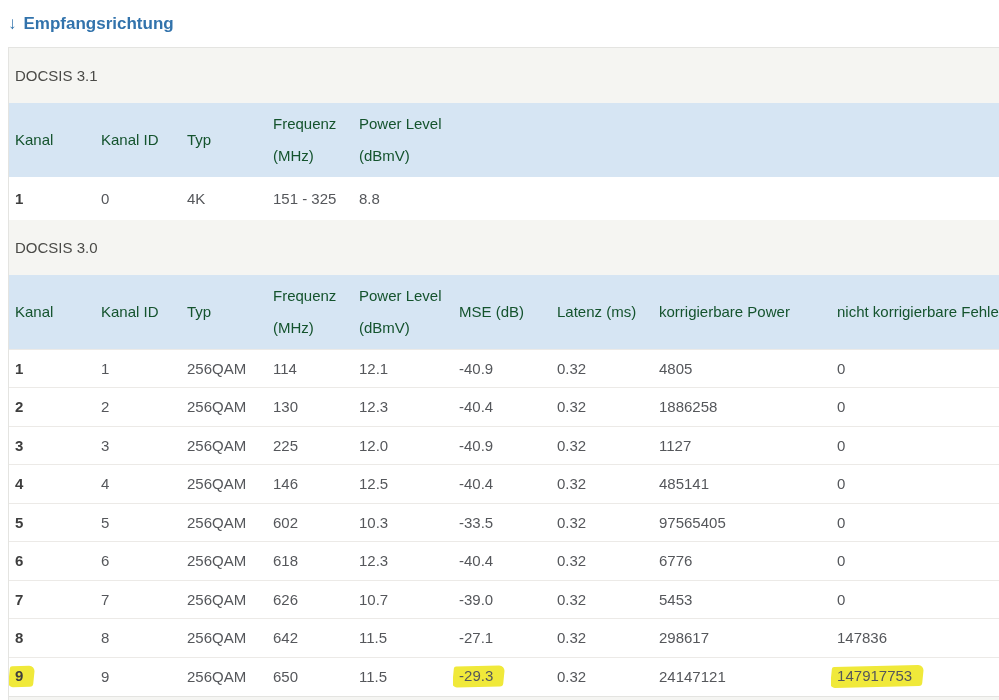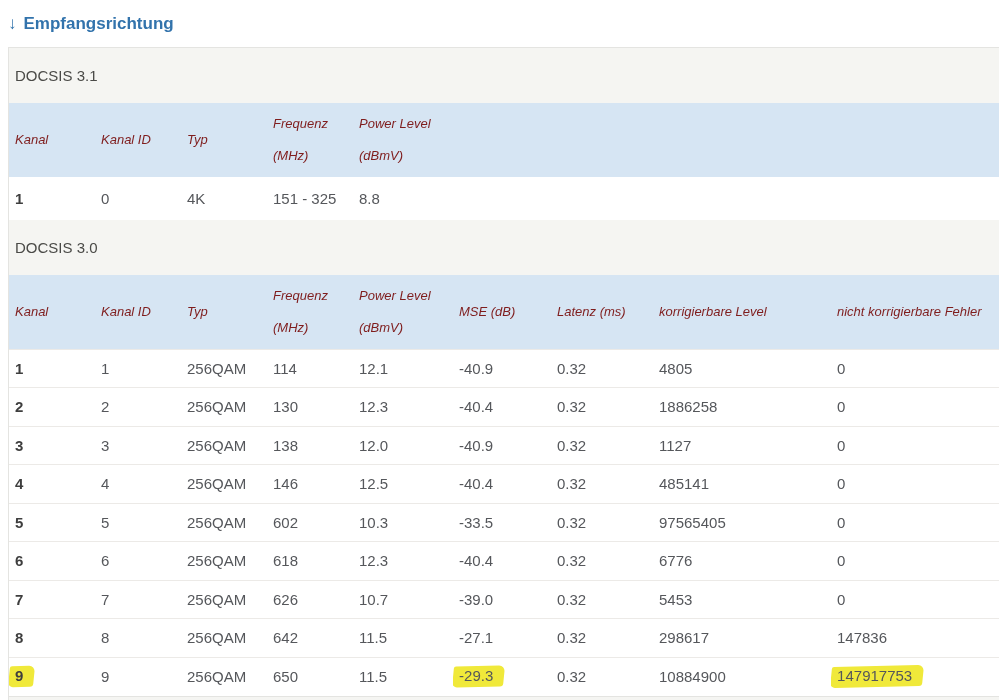--- a/index.html
+++ b/index.html
@@ -47,26 +47,25 @@
     padding: 0 6px;
     text-align: left;
     font-weight: normal;
     overflow: hidden;
   }
   thead tr {
     background: #d6e5f3;
     height: 74px;
   }
   thead th {
-    font-size: 13px;
-    color: #7f1d1d;
+    font-size: 15px;
+    color: #14532d;
     vertical-align: middle;
     white-space: pre-line;
     line-height: 32px;
-    font-style: italic;
   }
   tbody tr {
     height: 38.5px;
     background: #ffffff;
     border-top: 1px solid #eceae7;
   }
   .t31 tbody tr { height: 43px; border-top: none; }
   tbody th {
     font-weight: bold;
     font-size: 15px;
@@ -154,21 +153,21 @@
         <tr>
           <th>Kanal</th>
           <th>Kanal ID</th>
           <th>Typ</th>
           <th>Frequenz
 (MHz)</th>
           <th>Power Level
 (dBmV)</th>
           <th>MSE (dB)</th>
           <th>Latenz (ms)</th>
-          <th>korrigierbare Level</th>
+          <th>korrigierbare Power</th>
           <th>nicht korrigierbare Fehler</th>
         </tr>
       </thead>
       <tbody>
           <tr>
             <th>1</th>
             <td>1</td>
             <td>256QAM</td>
             <td>114</td>
             <td>12.1</td>
@@ -185,21 +184,21 @@
             <td>12.3</td>
             <td>-40.4</td>
             <td>0.32</td>
             <td>1886258</td>
             <td>0</td>
           </tr>
           <tr>
             <th>3</th>
             <td>3</td>
             <td>256QAM</td>
-            <td>138</td>
+            <td>225</td>
             <td>12.0</td>
             <td>-40.9</td>
             <td>0.32</td>
             <td>1127</td>
             <td>0</td>
           </tr>
           <tr>
             <th>4</th>
             <td>4</td>
             <td>256QAM</td>
@@ -255,21 +254,21 @@
             <td>147836</td>
           </tr>
           <tr>
             <th><span class="highlight"><span>9</span></span></th>
             <td>9</td>
             <td>256QAM</td>
             <td>650</td>
             <td>11.5</td>
             <td><span class="highlight"><span>-29.3</span></span></td>
             <td>0.32</td>
-            <td>10884900</td>
+            <td>24147121</td>
             <td><span class="highlight"><span>147917753</span></span></td>
           </tr>
         </tbody>
     </table>
   </section>
 
   <div class="next-section-strip"></div>
 </div>
 
 

